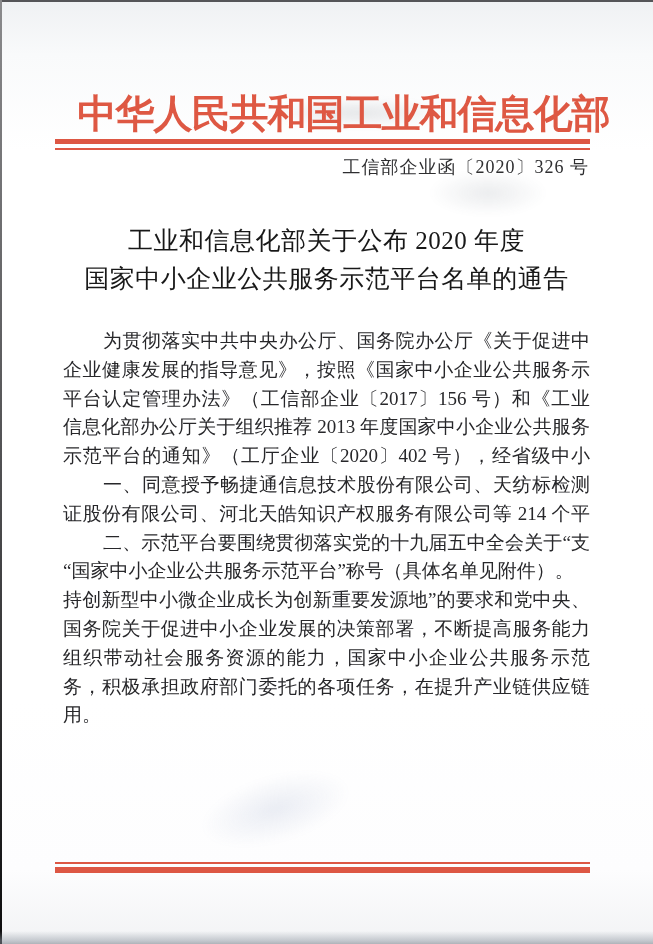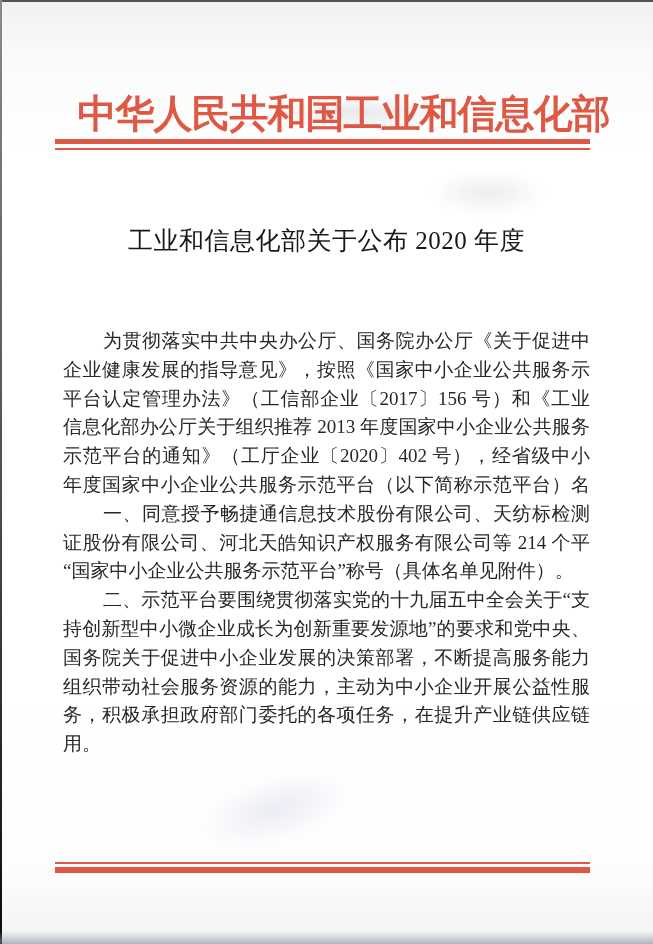--- a/index.html
+++ b/index.html
@@ -62,39 +62,40 @@
 <div class="page">
   <div class="ghost ghost-a"></div>
   <div class="ghost ghost-b"></div>
   <div class="ghost ghost-seal"></div>
 
   <h1 class="ministry">中华人民共和国工业和信息化部</h1>
 
   <div class="rule rule-top-thick"></div>
   <div class="rule rule-top-thin"></div>
 
+  <div class="doc-number">工信部企业函〔2020〕326 号</div>
 
   <div class="title">
     <div class="title-line">工业和信息化部关于公布 2020 年度</div>
+    <div class="title-line">国家中小企业公共服务示范平台名单的通告</div>
   </div>
 
   <div class="body-text">
     <div class="line indent">为贯彻落实中共中央办公厅、国务院办公厅《关于促进中小</div>
     <div class="line">企业健康发展的指导意见》，按照《国家中小企业公共服务示范</div>
     <div class="line">平台认定管理办法》（工信部企业〔2017〕156 号）和《工业和</div>
     <div class="line">信息化部办公厅关于组织推荐 2013 年度国家中小企业公共服务</div>
     <div class="line">示范平台的通知》（工厅企业〔2020〕402 号），经省级中小企业</div>
-    <div class="line">年度国家中小企业公共服务示范平台（以下简称示范平台）名</div>
     <div class="line indent">一、同意授予畅捷通信息技术股份有限公司、天纺标检测认</div>
     <div class="line">证股份有限公司、河北天皓知识产权服务有限公司等 214 个平台</div>
+    <div class="line indent">二、示范平台要围绕贯彻落实党的十九届五中全会关于“支</div>
     <div class="line end">“国家中小企业公共服务示范平台”称号（具体名单见附件）。</div>
-    <div class="line indent">二、示范平台要围绕贯彻落实党的十九届五中全会关于“支</div>
     <div class="line">持创新型中小微企业成长为创新重要发源地”的要求和党中央、</div>
     <div class="line">国务院关于促进中小企业发展的决策部署，不断提高服务能力和</div>
-    <div class="line">组织带动社会服务资源的能力，主动为中小企业开展公益性服</div>
+    <div class="line">组织带动社会服务资源的能力，国家中小企业公共服务示范</div>
     <div class="line">务，积极承担政府部门委托的各项任务，在提升产业链供应链现</div>
     <div class="line end">用。</div>
   </div>
 
   <div class="rule rule-bottom-thin"></div>
   <div class="rule rule-bottom-thick"></div>
 
   <div class="edge-top"></div>
   <div class="edge-left"></div>
   <div class="edge-bottom"></div>

